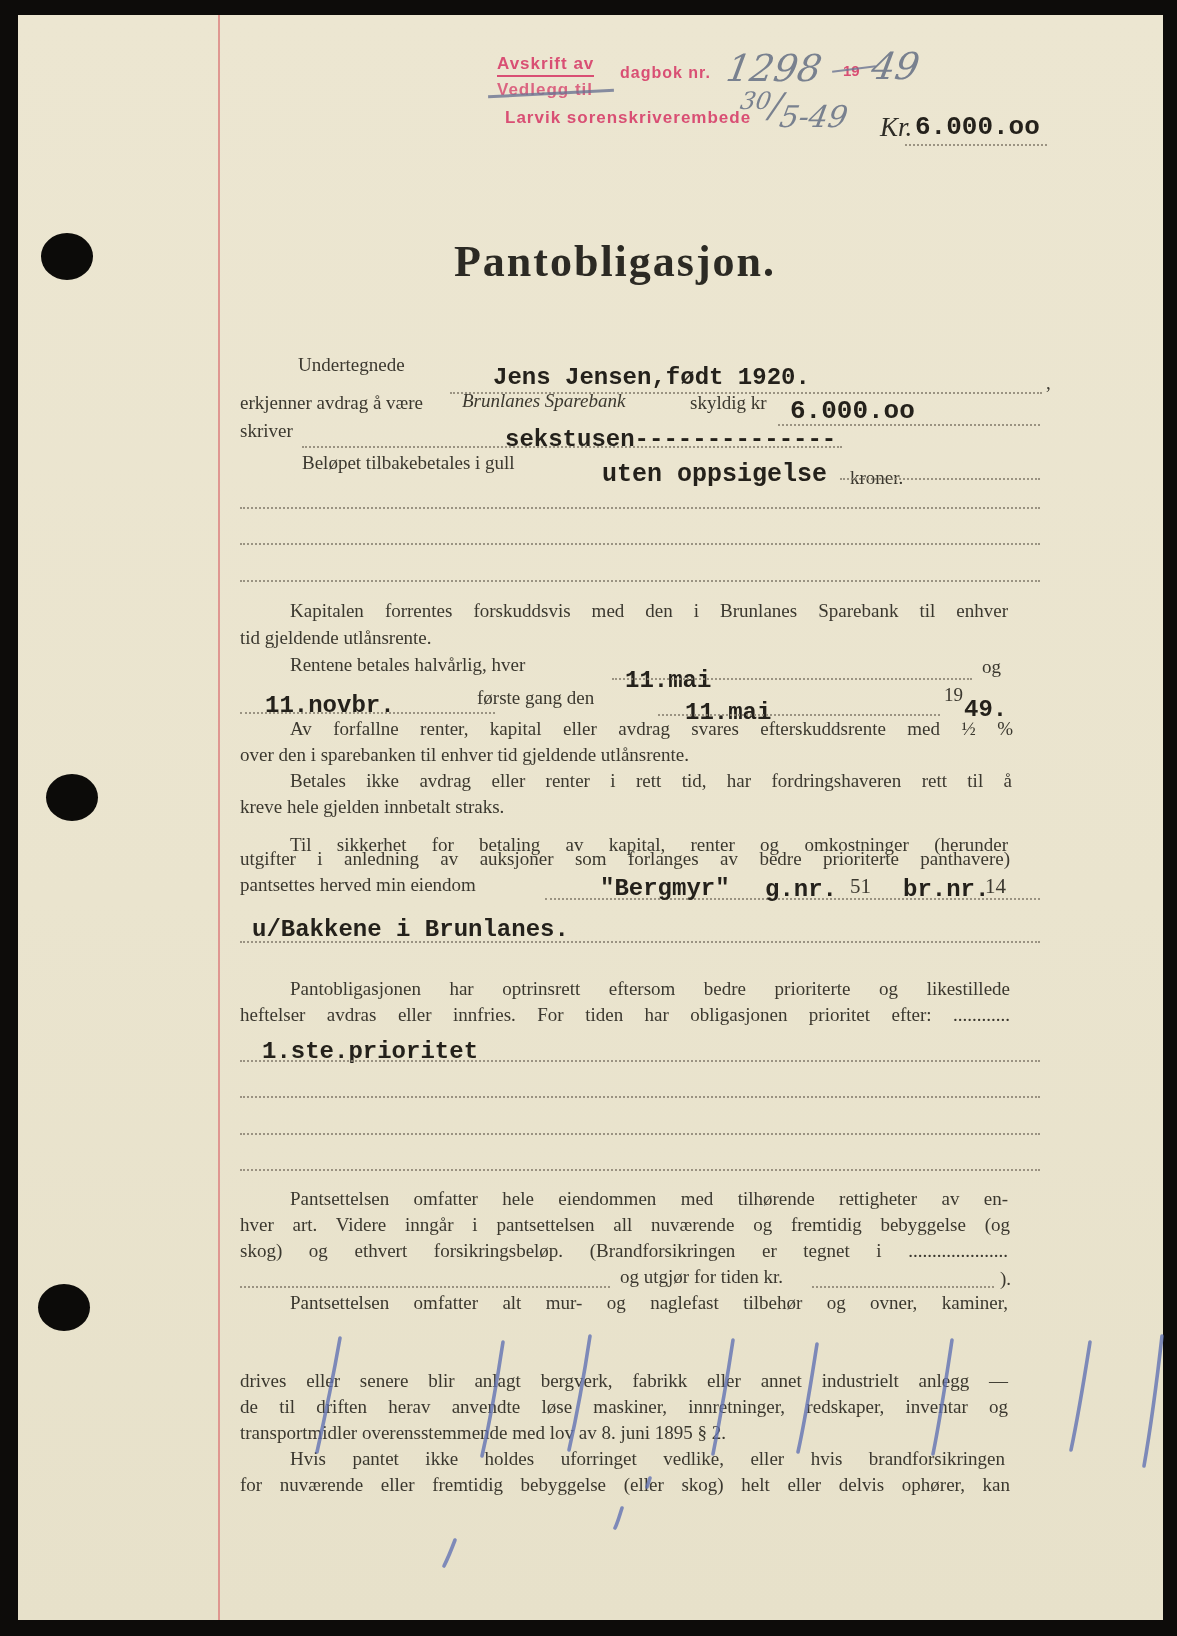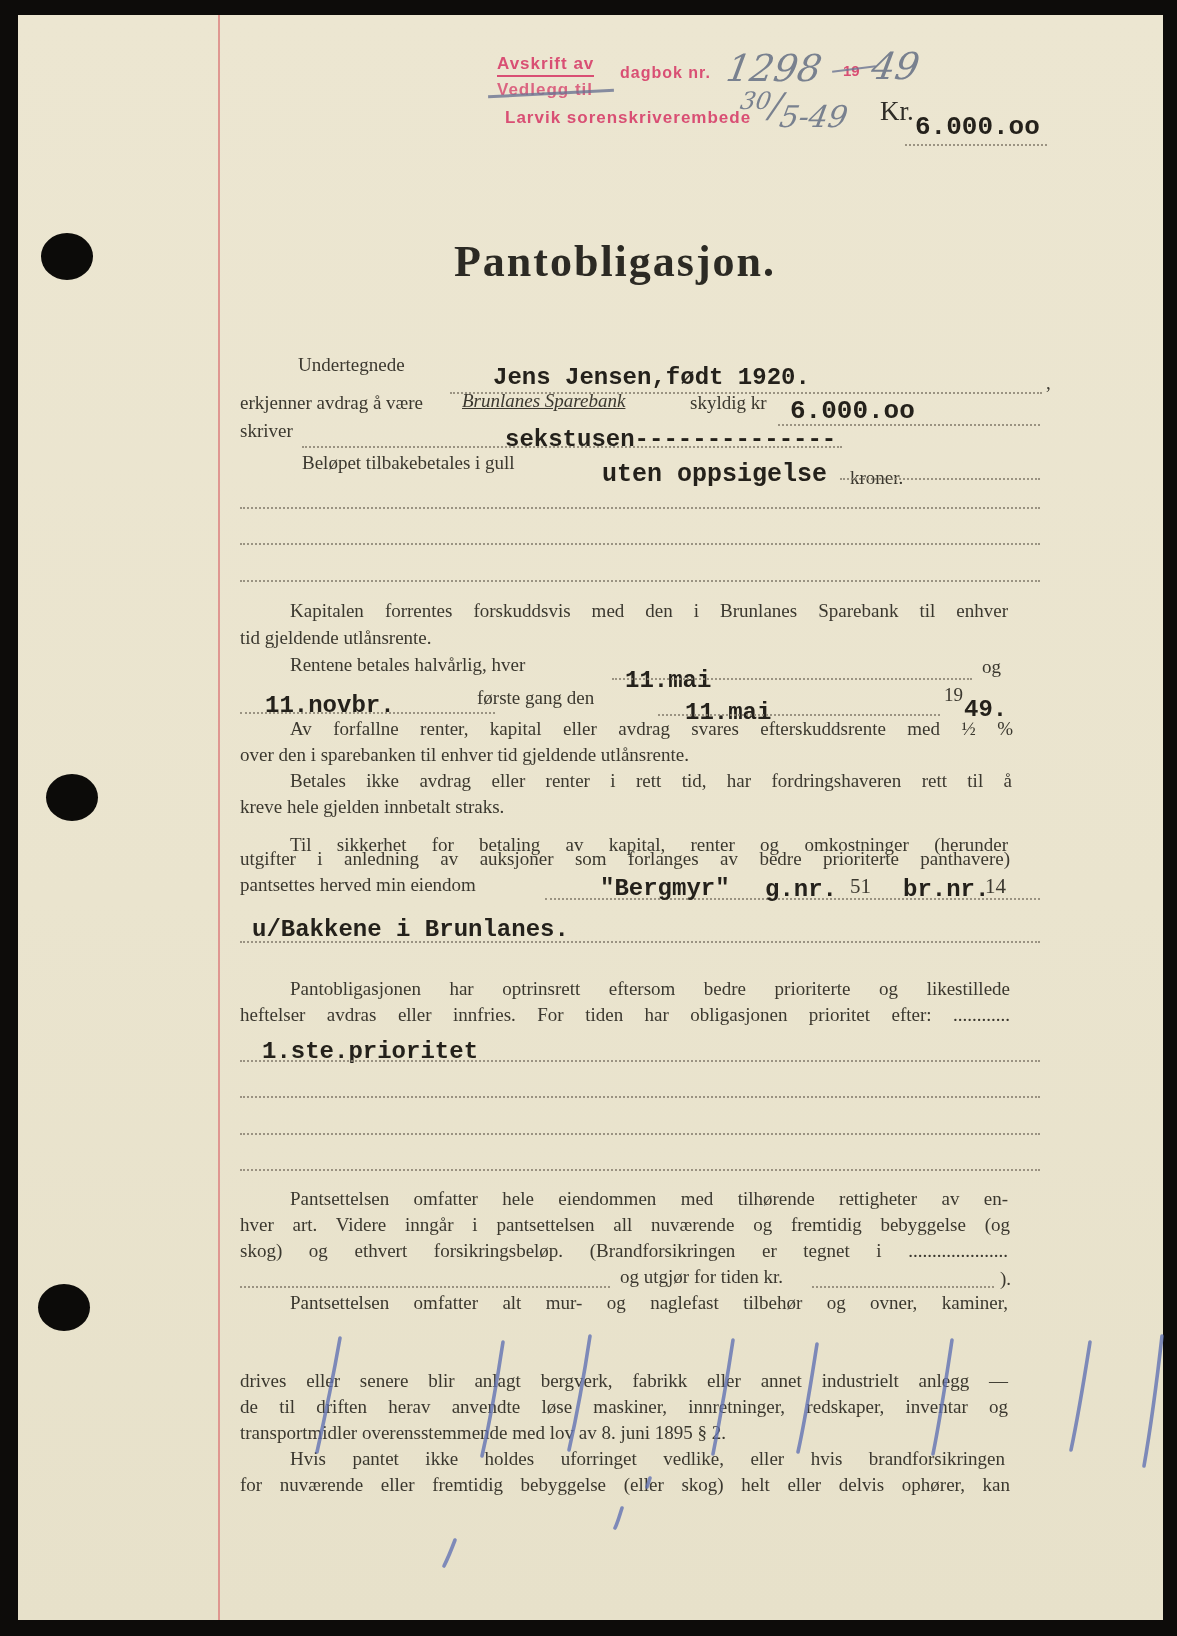--- a/index.html
+++ b/index.html
@@ -44,33 +44,33 @@
   <div class="strike" style="left:488px;top:92px;width:126px;transform:rotate(-3deg);"></div>
   <div class="stamp" style="left:620px;top:64px;font-size:16px;letter-spacing:1px;">dagbok nr.</div>
   <div class="hw" style="left:727px;top:50px;font-size:37px;">1298</div>
   <div class="stamp" style="left:843px;top:62px;font-size:15px;">19</div>
   <div class="strike" style="left:832px;top:68px;width:44px;transform:rotate(-7deg);border-top-width:2px;"></div>
   <div class="hw" style="left:872px;top:48px;font-size:37px;">49</div>
   <div class="stamp" style="left:505px;top:108px;font-size:17px;letter-spacing:1px;">Larvik sorenskriverembede</div>
   <div class="hw" style="left:740px;top:88px;font-size:30px;">
     <span style="position:relative;top:-8px;font-size:24px;">30</span><span style="font-size:34px;">/</span><span style="position:relative;top:10px;">5-49</span>
   </div>
-  <div class="kr" style="left:880px;top:96px;">Kr.</div>
+  <div class="kr" style="left:880px;top:112px;font-style:italic;">Kr.</div>
   <div class="tw tw-big" style="left:915px;top:114px;">6.000.oo</div>
   <div class="dotted" style="left:905px;top:144px;width:142px;"></div>
 
   <div id="doc-title">Pantobligasjon.</div>
 
   <div class="pr" style="left:298px;top:354px;">Undertegnede</div>
   <div class="tw" style="left:493px;top:366px;font-size:24px;">Jens Jensen,født 1920.</div>
   <div class="dotted" style="left:450px;top:392px;width:592px;"></div>
   <div class="pr" style="left:1046px;top:372px;">,</div>
 
   <div class="pr" style="left:240px;top:392px;">erkjenner avdrag å være</div>
-  <div class="pr it" style="left:462px;top:390px;text-decoration:underline;">Brunlanes Sparebank</div>
+  <div class="pr it" style="left:462px;top:390px;">Brunlanes Sparebank</div>
   <div class="pr" style="left:690px;top:392px;">skyldig kr</div>
   <div class="tw tw-big" style="left:790px;top:398px;">6.000.oo</div>
   <div class="dotted" style="left:778px;top:424px;width:262px;"></div>
 
   <div class="pr" style="left:240px;top:420px;">skriver</div>
   <div class="dotted" style="left:302px;top:446px;width:540px;"></div>
   <div class="tw" style="left:505px;top:428px;font-size:24px;">sekstusen--------------</div>
   <div class="pr" style="left:850px;top:431px;margin-top:36px;">kroner.</div>
 
   <div class="pr" style="left:302px;top:452px;">Beløpet tilbakebetales i gull</div>

